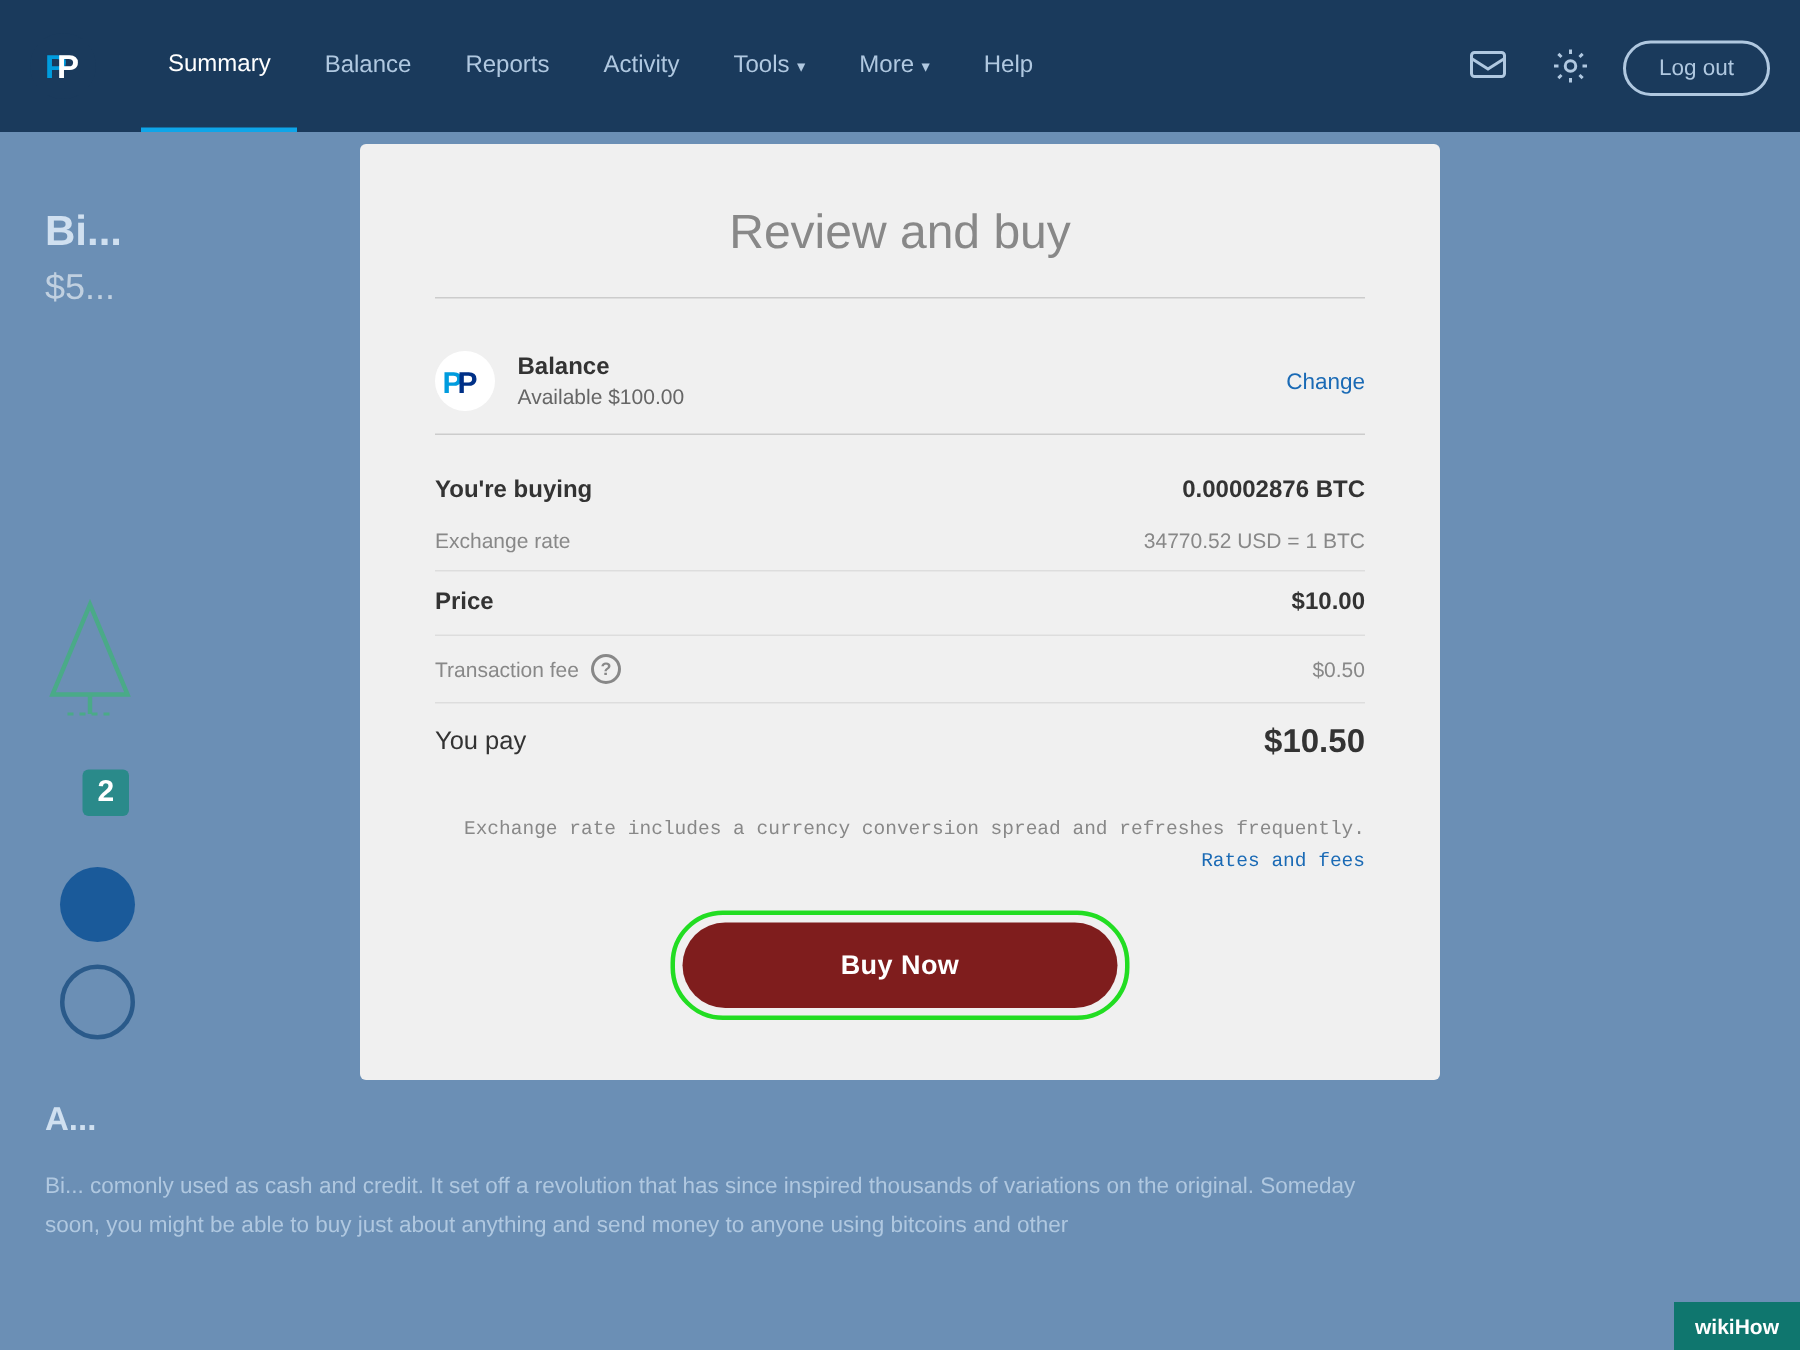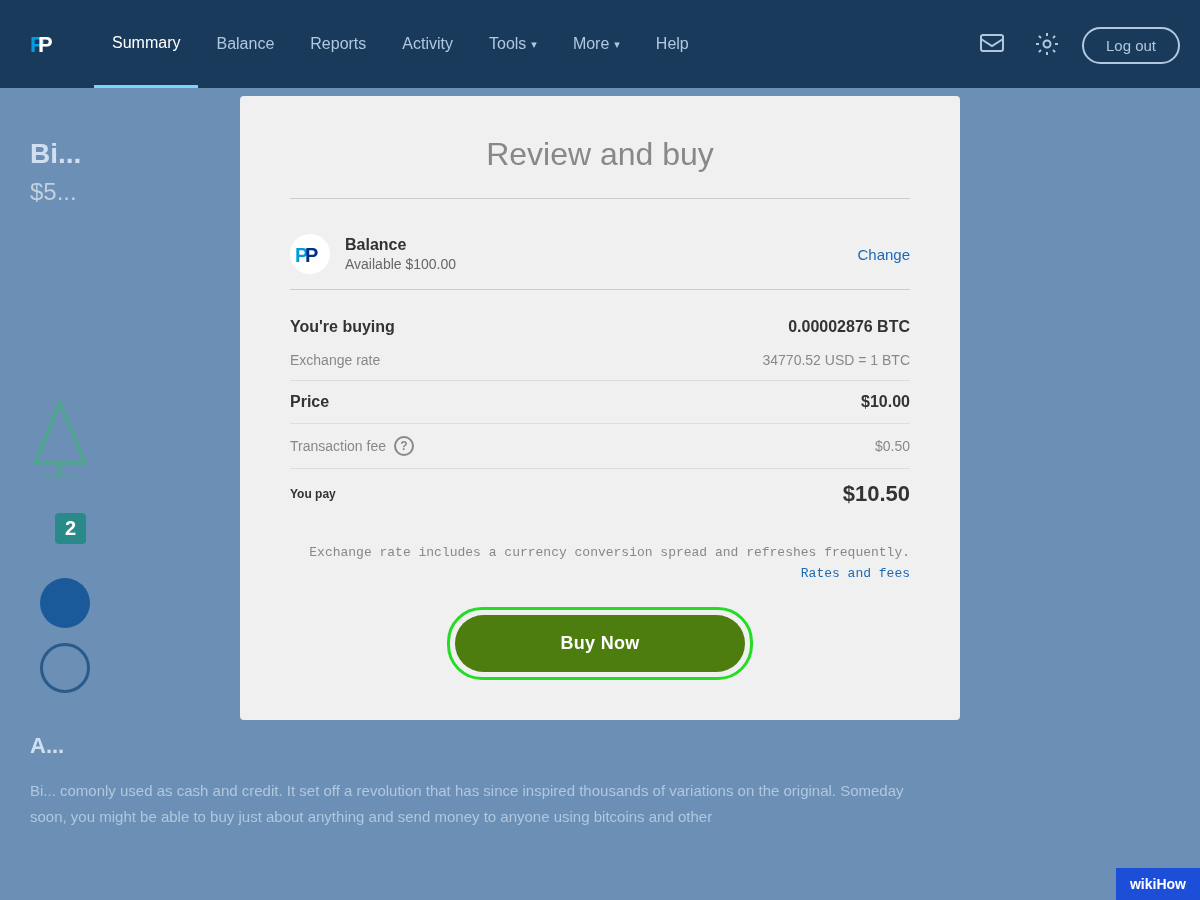--- a/index.html
+++ b/index.html
@@ -34,21 +34,21 @@
       font-size: 16px;
       padding: 0 18px;
       height: 88px;
       display: flex;
       align-items: center;
       cursor: pointer;
       position: relative;
     }
     .nav-item.active {
       color: #ffffff;
-      border-bottom: 3px solid #7dd3fc;
+      border-bottom: 3px solid #0ea5e9;
     }
     .nav-item .chevron {
       margin-left: 5px;
       font-size: 11px;
     }
     .nav-right {
       display: flex;
       align-items: flex-end;
       gap: 15px;
     }
@@ -151,21 +151,21 @@
       font-size: 15px;
       color: #b0c8e0;
       line-height: 1.7;
     }
 
     
     .wikihow-badge {
       position: absolute;
       bottom: 0;
       right: 0;
-      background: #1d4ed8;
+      background: #0f766e;
       color: white;
       padding: 8px 14px;
       font-size: 14px;
       font-weight: bold;
     }
 
     
     .modal-overlay {
       position: absolute;
       top: 0;
@@ -231,21 +231,21 @@
       justify-content: space-between;
       align-items: center;
       padding: 8px 0;
     }
     .detail-row-bold .label { font-weight: bold; font-size: 16px; color: #333; }
     .detail-row-bold .value { font-weight: bold; font-size: 16px; color: #333; }
     .detail-row-muted .label { font-size: 14px; color: #888; }
     .detail-row-muted .value { font-size: 14px; color: #888; }
     .detail-row-fee .label { font-size: 14px; color: #888; display: flex; align-items: center; gap: 8px; }
     .detail-row-fee .value { font-size: 14px; color: #888; }
-    .detail-row-pay .label { font-weight: bold; font-size: 12px; color: #333; }
+    .detail-row-pay .label { font-weight: normal; font-size: 17px; color: #333; }
     .detail-row-pay .value { font-weight: bold; font-size: 22px; color: #333; }
 
     .divider-light {
       border: none;
       border-top: 1px solid #dddddd;
       margin: 4px 0;
     }
 
     
     .help-icon {
@@ -280,21 +280,21 @@
     .buy-now-wrapper {
       display: flex;
       justify-content: center;
     }
     .buy-now-outer {
       border: 3px solid #22dd22;
       border-radius: 35px;
       padding: 5px;
     }
     .buy-now-btn {
-      background: #4d7c0f;
+      background: #7f1d1d;
       color: white;
       border: none;
       border-radius: 30px;
       padding: 18px 0;
       width: 290px;
       font-size: 18px;
       font-weight: bold;
       cursor: pointer;
       letter-spacing: 0.3px;
     }

